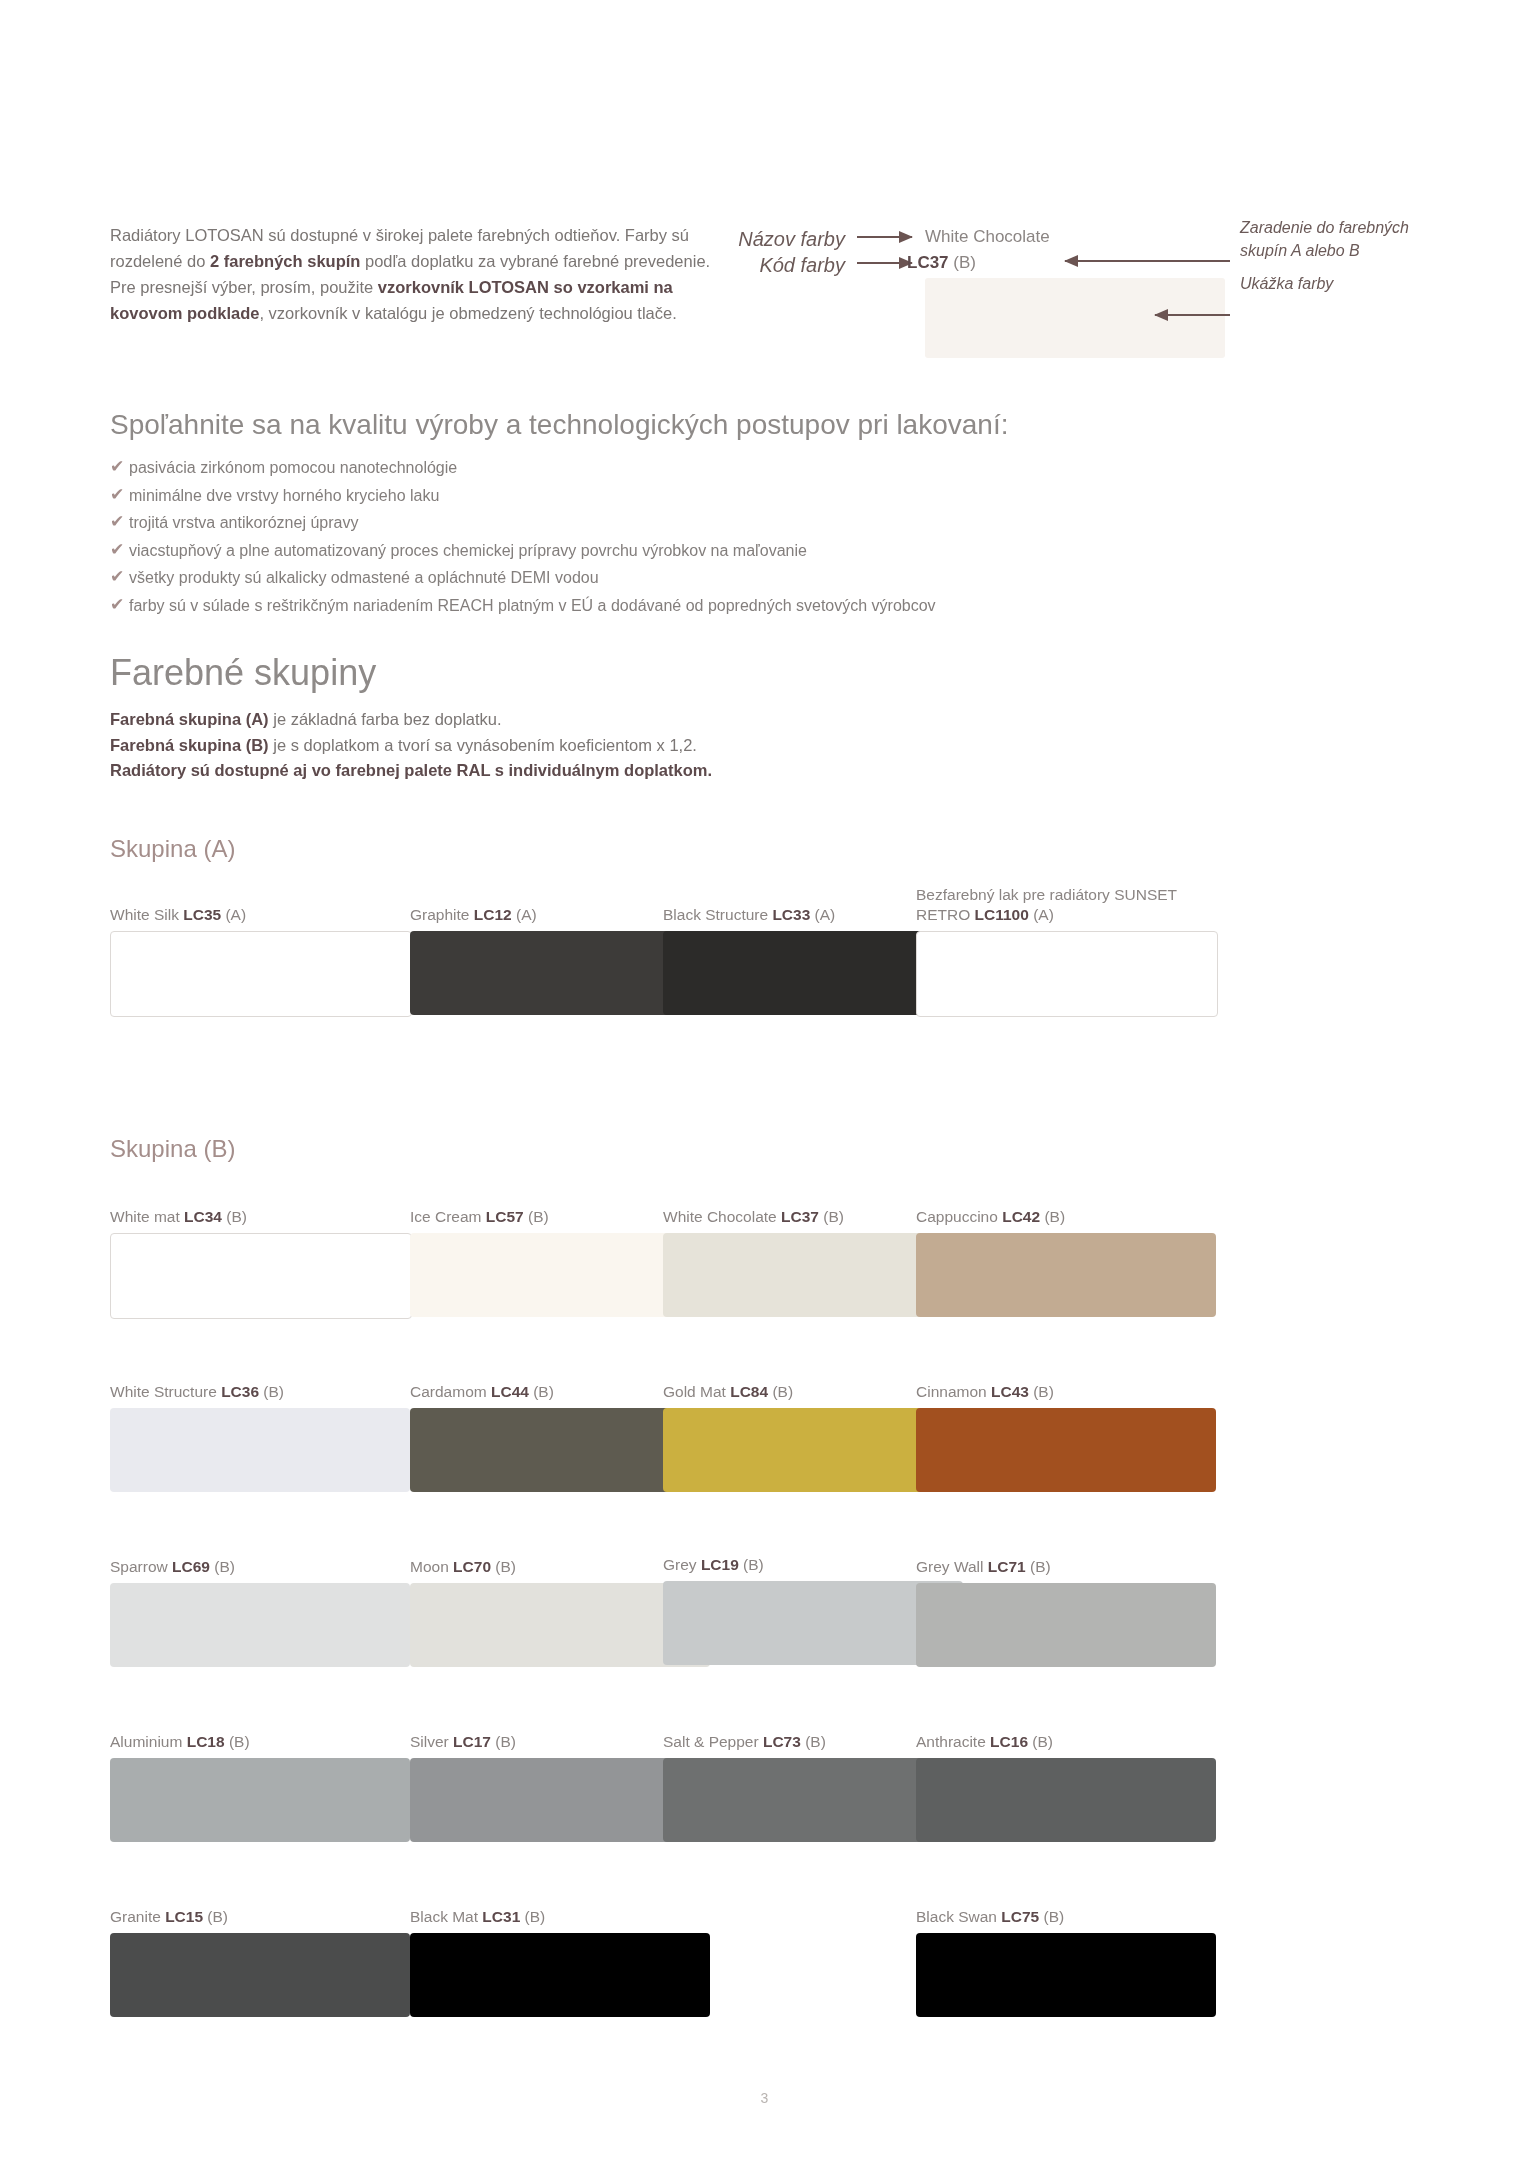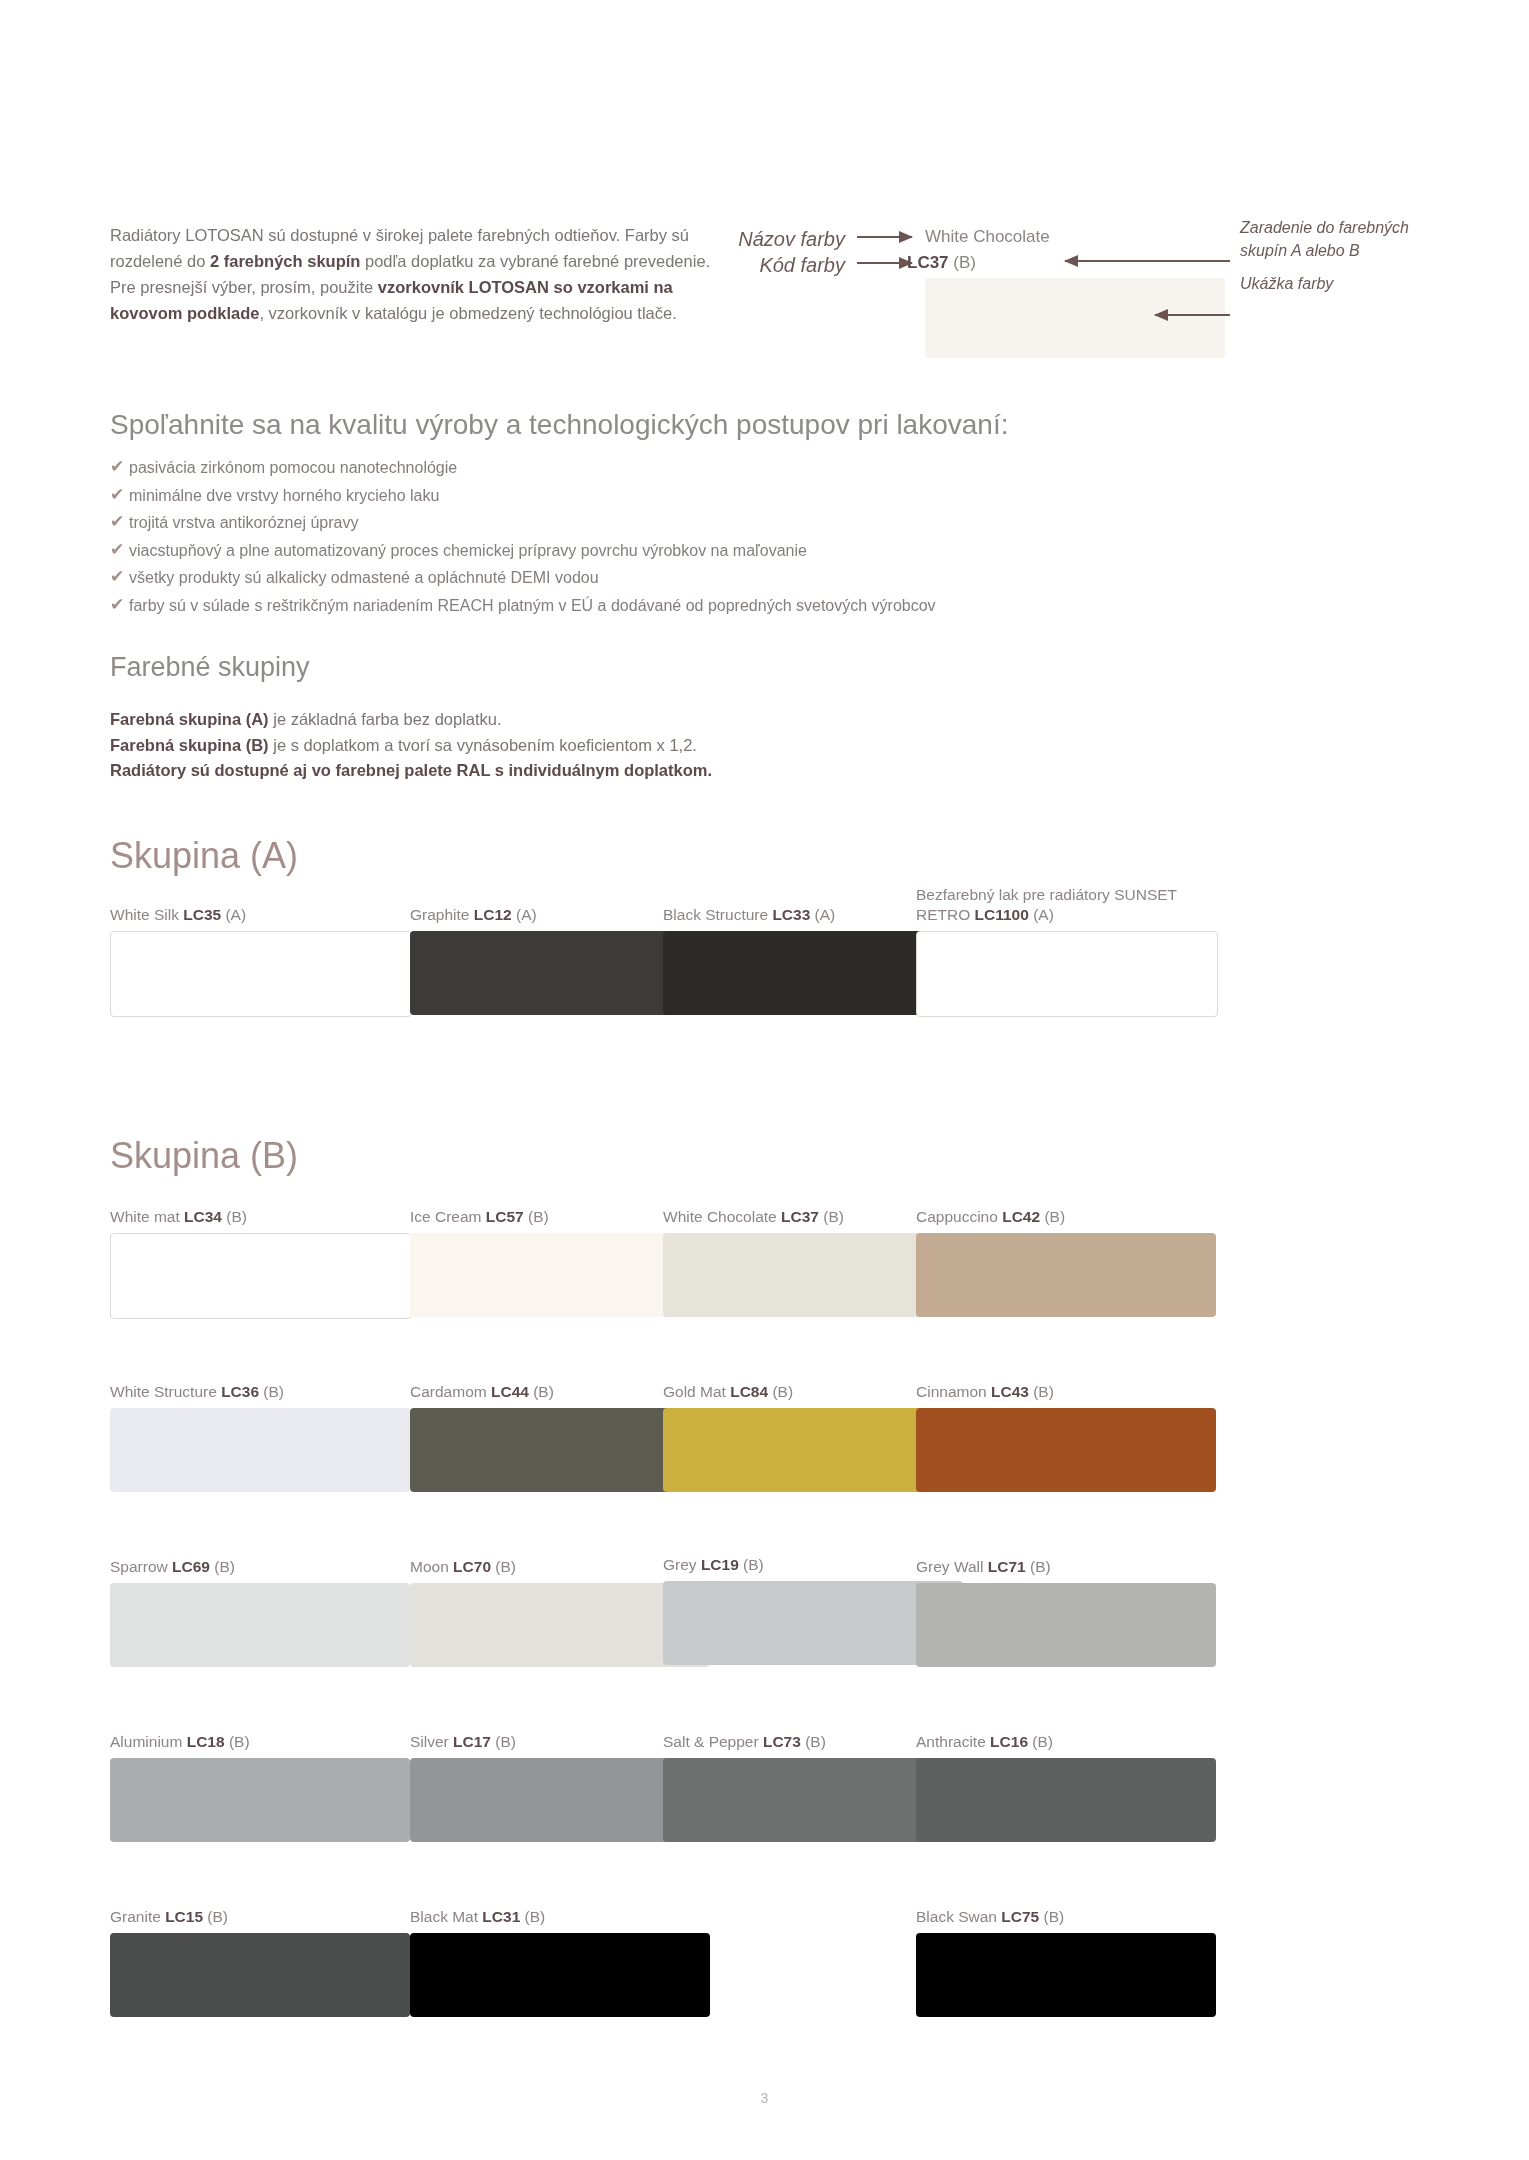--- a/index.html
+++ b/index.html
@@ -62,21 +62,21 @@
     border-left:none;border-right:14px solid #6b5452;
   }
 
   
   .h-light{
     position:absolute;left:110px;
     font-size:28px;font-weight:300;color:#8e8a88;white-space:nowrap;
   }
   .h-pink{
     position:absolute;left:110px;
-    font-size:36px;font-weight:300;color:#a48e8b;white-space:nowrap;
+    font-size:24px;font-weight:300;color:#a48e8b;white-space:nowrap;
   }
 
   
   .checks{position:absolute;left:110px;top:458px;}
   .chk-row{display:flex;align-items:flex-start;margin-bottom:8.5px;}
   .chk-icon{
     color:#a48e8b;font-size:17px;line-height:18px;
     width:19px;flex:0 0 19px;
   }
   .chk-txt{font-size:16px;line-height:19px;color:#837e7c;}
@@ -165,21 +165,21 @@
       <div class="chk-row">
         <span class="chk-icon">✔</span>
         <span class="chk-txt">všetky produkty sú alkalicky odmastené a opláchnuté DEMI vodou</span>
       </div>
       <div class="chk-row">
         <span class="chk-icon">✔</span>
         <span class="chk-txt">farby sú v súlade s reštrikčným nariadením REACH platným v EÚ a dodávané od popredných svetových výrobcov</span>
       </div>
     </div>
 
-  <div class="h-light" style="top:652px;font-size:27px;">Farebné skupiny</div>
+  <div class="h-light" style="top:652px;font-size:36px;">Farebné skupiny</div>
 
   <div class="grp-desc">
     <div><b>Farebná skupina (A)</b><span> je základná farba bez doplatku.</span></div>
     <div><b>Farebná skupina (B)</b><span> je s doplatkom a tvorí sa vynásobením koeficientom x 1,2.</span></div>
     <div><b>Radiátory sú dostupné aj vo farebnej palete RAL s individuálnym doplatkom.</b></div>
   </div>
 
   <div class="h-pink" style="top:835px;">Skupina (A)</div>
   <div class="grid" id="grid-a" style="top:905px;height:200px;">
       <div class="cell" style="left: 0px; top: 0px;">

